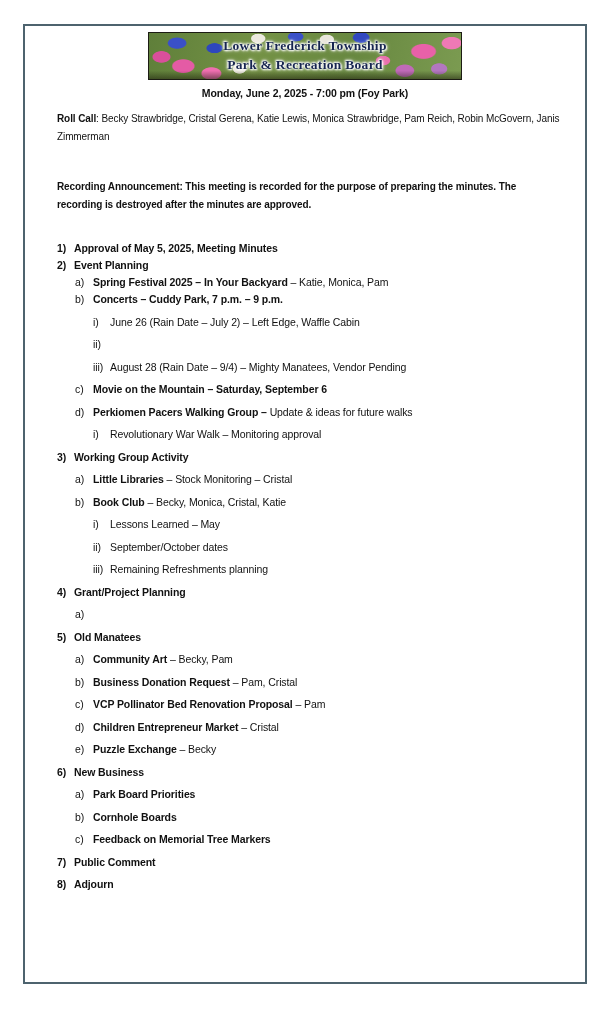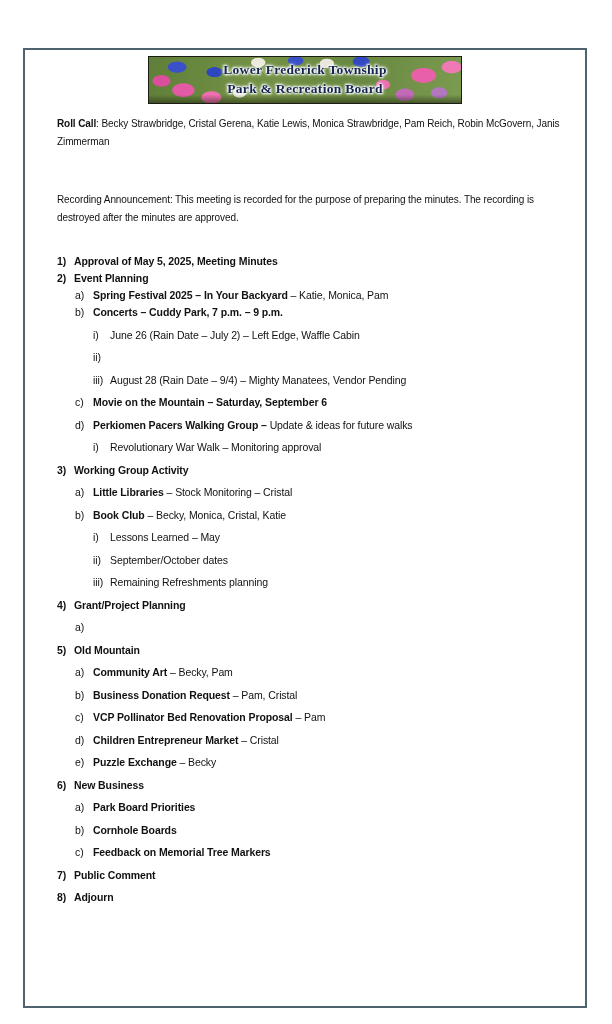--- a/index.html
+++ b/index.html
@@ -1,17 +1,17 @@
 <!DOCTYPE html>
 <html><head>
 <meta charset="utf-8">
 <style>
   html,body{margin:0;padding:0;background:#ffffff;}
   body{width:612px;height:1024px;position:relative;font-family:"Liberation Sans",sans-serif;color:#111;}
-  .frame{position:absolute;left:23px;top:48px;width:564px;height:960px;box-sizing:border-box;
+  .frame{position:absolute;left:23px;top:24px;width:564px;height:960px;box-sizing:border-box;
          border:2px solid #4d636e;background:#fff;}
   
   .banner{position:relative;width:312px;height:46px;margin:6px auto 0;border:1px solid #1c1c14;
     background:
       radial-gradient(14px 9px at 4% 52%, #d94f9b 0 60%, rgba(0,0,0,0) 68%),
       radial-gradient(18px 11px at 11% 72%, #e45ba5 0 58%, rgba(0,0,0,0) 66%),
       radial-gradient(16px 10px at 20% 88%, #ef6fb0 0 58%, rgba(0,0,0,0) 66%),
       radial-gradient(11px 8px at 29% 78%, #ece9df 0 55%, rgba(0,0,0,0) 64%),
       radial-gradient(15px 9px at 9% 22%, #3a50c8 0 58%, rgba(0,0,0,0) 66%),
       radial-gradient(13px 8px at 21% 33%, #2e47bd 0 58%, rgba(0,0,0,0) 66%),
@@ -28,21 +28,21 @@
   }
   .banner::after{content:"";position:absolute;inset:0;
       background:linear-gradient(to top, rgba(25,25,10,.5), rgba(0,0,0,0) 18%);}
   .banner-text{position:absolute;inset:0;z-index:2;text-align:center;padding-top:3px;
       font-family:"Liberation Serif",serif;font-weight:bold;font-size:13.5px;line-height:19px;
       color:#16254f;letter-spacing:.3px;
       text-shadow:0 0 2px #fff,0 0 3px #fff,1px 1px 2px #fff,-1px -1px 2px #fff,0 0 5px rgba(255,255,255,.9);}
   
   .dateline{margin-top:7px;text-align:center;font-weight:bold;font-size:10.5px;letter-spacing:-.1px;}
   .para{margin:11px 0 0 32px;width:505px;font-size:10px;line-height:18px;letter-spacing:-.1px;}
-  .para.bold{font-weight:normal;margin-top:40px;}
+  .para.bold{font-weight:bold;margin-top:32px;}
   
   #agenda-list{margin-top:28px;font-size:10.5px;letter-spacing:-.1px;}
   .row{display:flex;align-items:flex-start;line-height:13px;margin-bottom:9.5px;}
   .row:nth-child(-n+3){margin-bottom:4px;}
   .row .marker{flex:0 0 auto;}
   .lvl1{padding-left:32px;} .lvl1 .marker{width:17px;font-weight:bold;}
   .lvl2{padding-left:50px;} .lvl2 .marker{width:18px;}
   .lvl3{padding-left:68px;} .lvl3 .marker{width:17px;}
   .txt b{font-weight:bold;}
 </style>
@@ -51,20 +51,21 @@
 
 <div class="frame">
 
   <div class="banner">
     <div class="banner-text">
       <div>Lower Frederick Township</div>
       <div>Park &amp; Recreation Board</div>
     </div>
   </div>
 
+  <div class="dateline">Monday, June 2, 2025 - 7:00 pm (Foy Park)</div>
 
   <p class="para"><b>Roll Call</b><span>: Becky Strawbridge, Cristal Gerena, Katie Lewis, Monica Strawbridge, Pam Reich, Robin McGovern, Janis Zimmerman</span></p>
 
   <p class="para bold">Recording Announcement: This meeting is recorded for the purpose of preparing the minutes. The recording is destroyed after the minutes are approved.</p>
 
   <div id="agenda-list">
       <div class="row lvl1">
         <span class="marker">1)</span>
         <span class="txt"><b>Approval of May 5, 2025, Meeting Minutes</b></span>
       </div>
@@ -129,21 +130,21 @@
       </div>
       <div class="row lvl1">
         <span class="marker">4)</span>
         <span class="txt"><b>Grant/Project Planning</b></span>
       </div>
       <div class="row lvl2">
         <span class="marker">a)</span>
       </div>
       <div class="row lvl1">
         <span class="marker">5)</span>
-        <span class="txt"><b>Old Mountain</b></span>
+        <span class="txt"><b>Old Manatees</b></span>
       </div>
       <div class="row lvl2">
         <span class="marker">a)</span>
         <span class="txt"><b>Community Art</b><span> – Becky, Pam</span></span>
       </div>
       <div class="row lvl2">
         <span class="marker">b)</span>
         <span class="txt"><b>Business Donation Request</b><span> – Pam, Cristal</span></span>
       </div>
       <div class="row lvl2">

